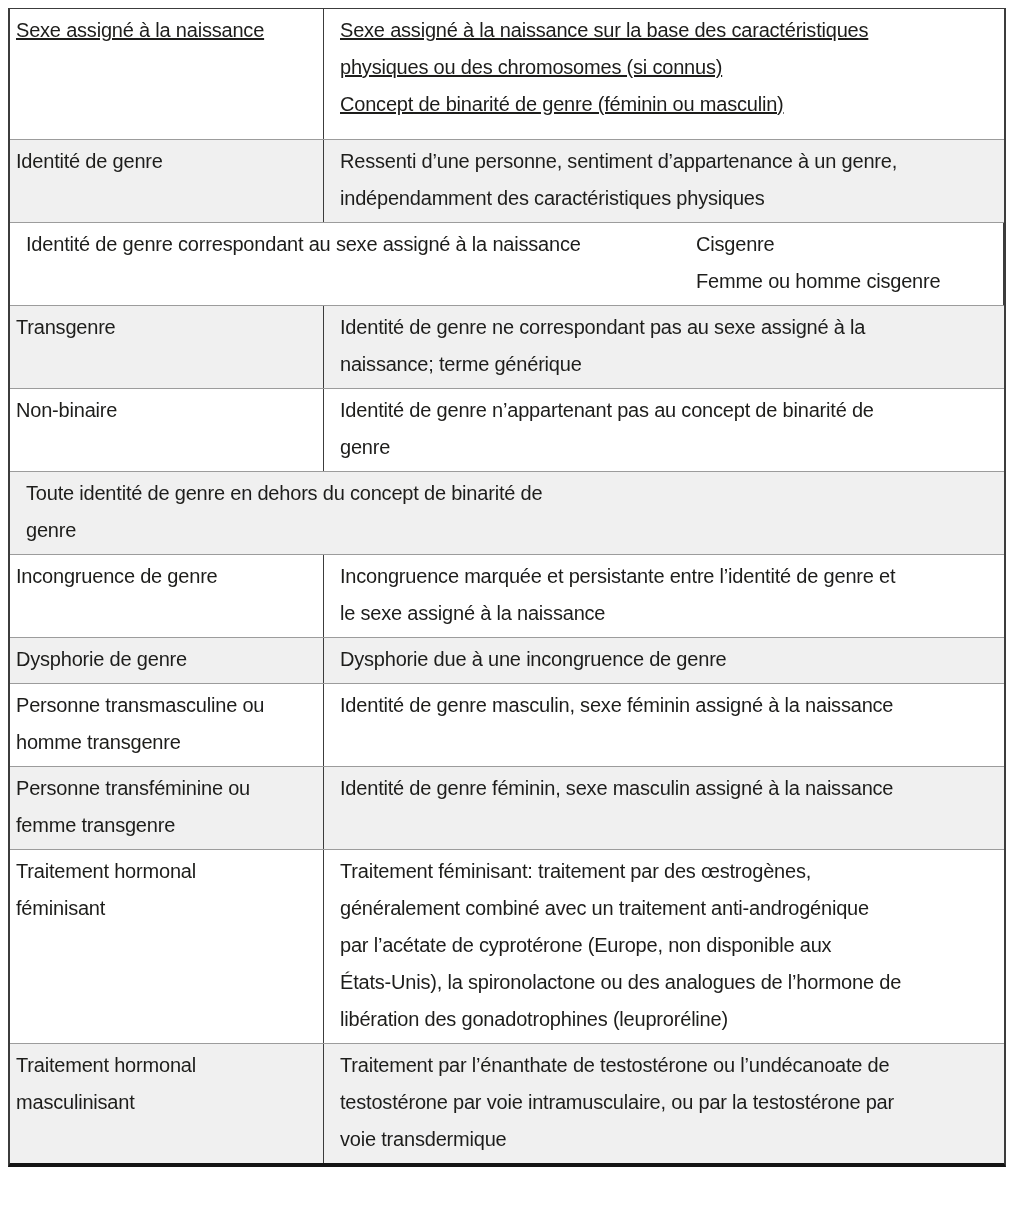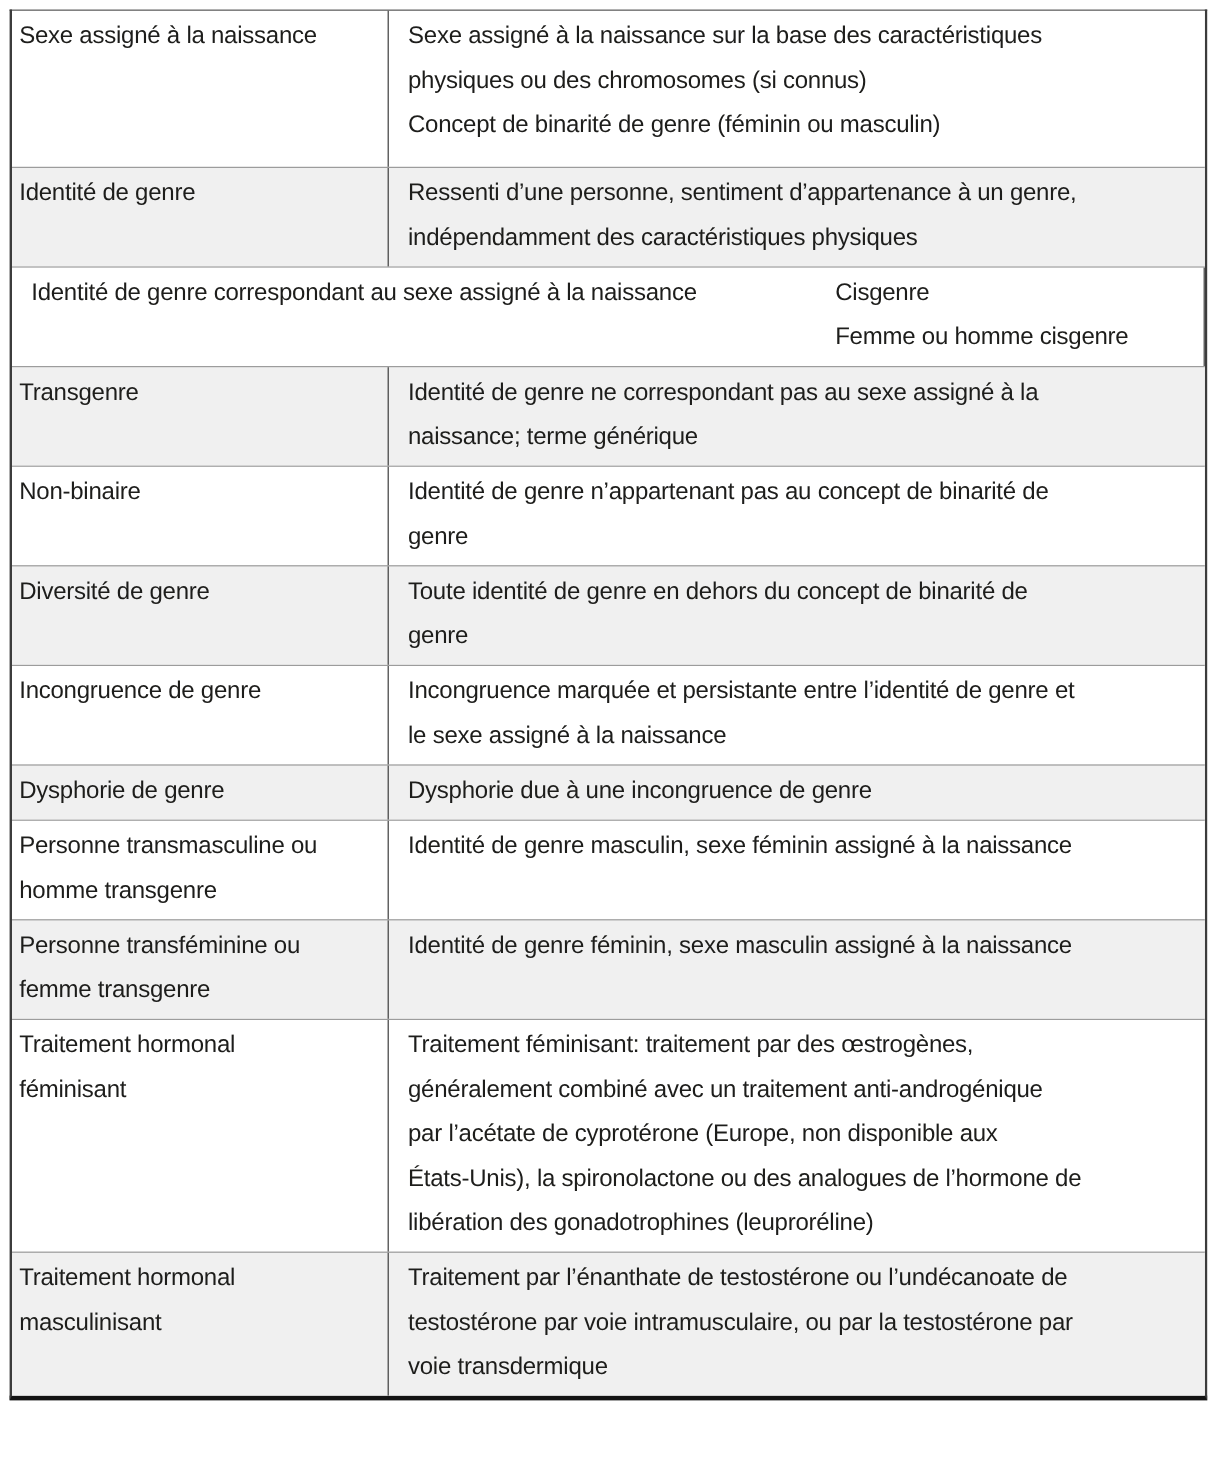--- a/index.html
+++ b/index.html
@@ -68,21 +68,21 @@
   .term-cell {
     width: 314px;
     flex: 0 0 314px;
     border-right: 1px solid var(--divider);
   }
   .def-cell {
     flex: 1 1 auto;
     padding-left: 16px;
     padding-right: 12px;
   }
-  .rows .row:first-child .cell { padding-bottom: 16px; }
+  .rows .row:first-child .cell { padding-bottom: 16px; text-decoration: underline; }
 </style>
 </head>
 <body>
 
 <div class="page">
   <div class="term-table">
     <div class="rows" id="rows">
         <div class="row">
           <div class="cell term-cell">Sexe assigné à la naissance</div>
           <div class="cell def-cell">Sexe assigné à la naissance sur la base des caractéristiques
@@ -103,21 +103,20 @@
           <div class="cell term-cell">Transgenre</div>
           <div class="cell def-cell">Identité de genre ne correspondant pas au sexe assigné à la
 naissance; terme générique</div>
         </div>
         <div class="row">
           <div class="cell term-cell">Non-binaire</div>
           <div class="cell def-cell">Identité de genre n’appartenant pas au concept de binarité de
 genre</div>
         </div>
         <div class="row">
-          <div class="cell term-cell">Diversité de genre</div>
           <div class="cell def-cell">Toute identité de genre en dehors du concept de binarité de
 genre</div>
         </div>
         <div class="row">
           <div class="cell term-cell">Incongruence de genre</div>
           <div class="cell def-cell">Incongruence marquée et persistante entre l’identité de genre et
 le sexe assigné à la naissance</div>
         </div>
         <div class="row">
           <div class="cell term-cell">Dysphorie de genre</div>

